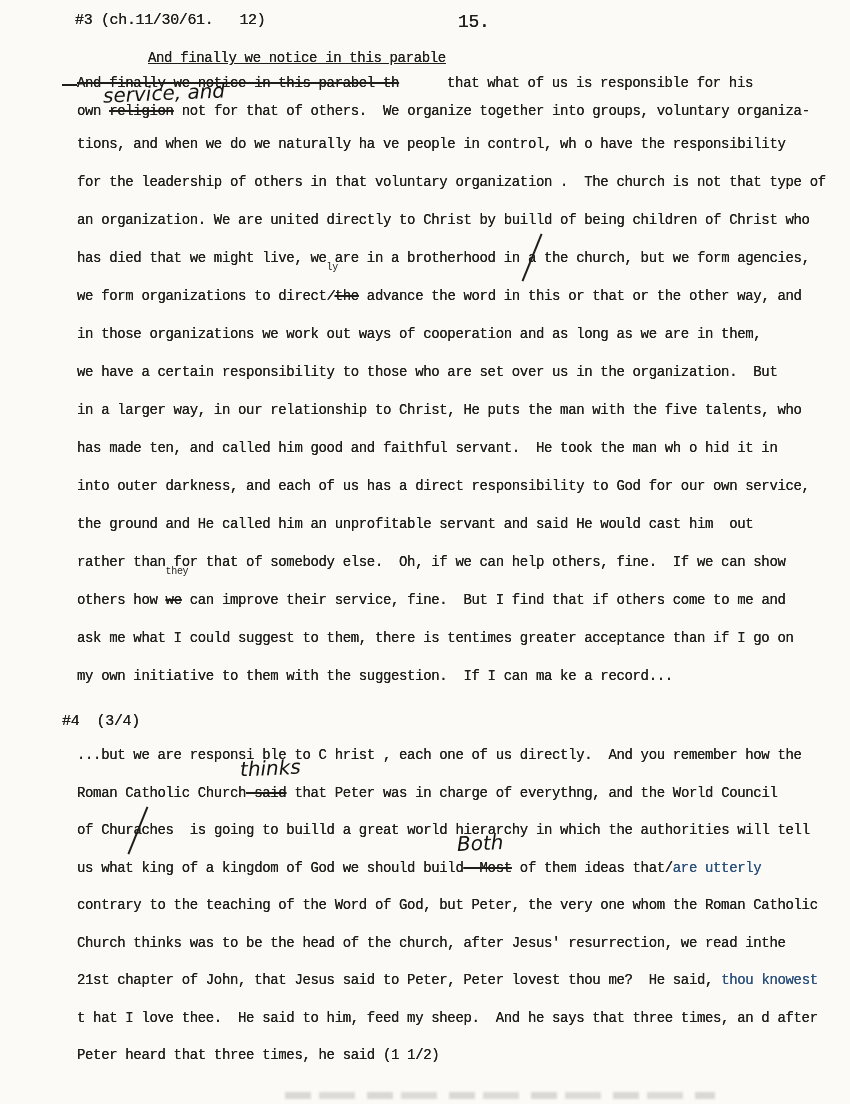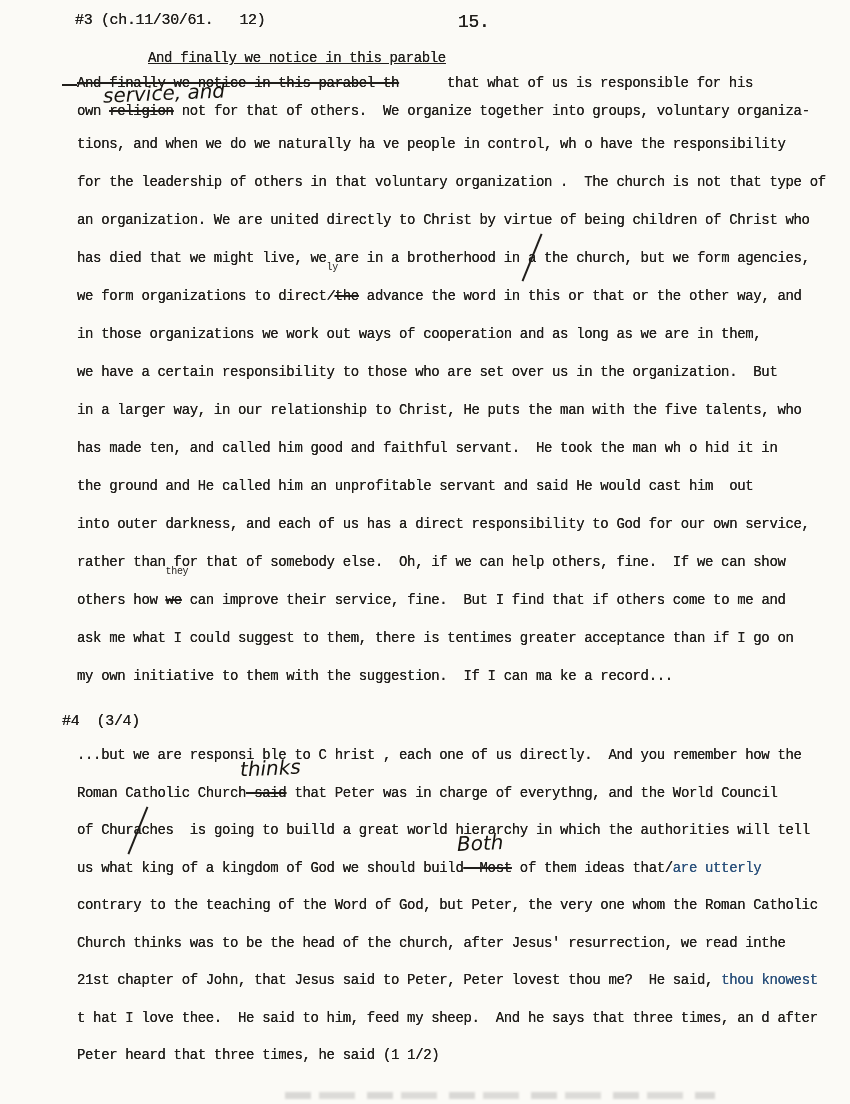--- a/index.html
+++ b/index.html
@@ -48,29 +48,29 @@
     <span class="t hdr">#3 (ch.11/30/61.   12)</span>
     <span class="t pagenum">15.</span>
   </div>
 
   <div class="para p1" id="p1">
       <div class="line" style="line-height: 24px; height: 24px; padding-left: 71px; text-decoration: underline;"><span class="t">And finally we notice in this parable</span></div>
       <div class="line" style="line-height: 27px; height: 27px;"><span class="rel"><span class="t strike lead">And finally we notice in this parabel th</span></span><span class="gap" style="width: 48px;"></span><span class="t">that what of us is responsible for his</span></div>
       <div class="line" style="line-height: 28px; height: 28px;"><span class="t">own </span><span class="rel"><span class="t strike">religion</span><span class="ins hand">service, and</span></span><span class="t"> not for that of others.  We organize together into groups, voluntary organiza-</span></div>
       <div class="line"><span class="t">tions, and when we do we naturally ha ve people in control, wh o have the responsibility</span></div>
       <div class="line"><span class="t">for the leadership of others in that voluntary organization .  The church is not that type of</span></div>
-      <div class="line"><span class="t">an organization. We are united directly to Christ by virtue of being children of Christ who</span></div>
+      <div class="line"><span class="t">an organization. We are united directly to Christ by builld of being children of Christ who</span></div>
       <div class="line"><span class="t">has died that we might live, we are in a brotherhood in </span><span class="t delchar">a</span><span class="t"> the church, but we form agencies,</span></div>
       <div class="line"><span class="t">we form organizations to direct</span><span class="rel"><span class="t slashmark">/</span><span class="ins typedins">ly</span></span><span class="rel"><span class="t strike">the</span></span><span class="t"> advance the word in this or that or the other way, and</span></div>
       <div class="line"><span class="t">in those organizations we work out ways of cooperation and as long as we are in them,</span></div>
       <div class="line"><span class="t">we have a certain responsibility to those who are set over us in the organization.  But</span></div>
       <div class="line"><span class="t">in a larger way, in our relationship to Christ, He puts the man with the five talents, who</span></div>
       <div class="line"><span class="t">has made ten, and called him good and faithful servant.  He took the man wh o hid it in</span></div>
+      <div class="line"><span class="t">into outer darkness, and each of us has a direct responsibility to God for our own service,</span></div>
       <div class="line"><span class="t">the ground and He called him an unprofitable servant and said He would cast him  out</span></div>
-      <div class="line"><span class="t">into outer darkness, and each of us has a direct responsibility to God for our own service,</span></div>
       <div class="line"><span class="t">rather than for that of somebody else.  Oh, if we can help others, fine.  If we can show</span></div>
       <div class="line"><span class="t">others how </span><span class="rel"><span class="t strike">we</span><span class="ins typedins">they</span></span><span class="t"> can improve their service, fine.  But I find that if others come to me and</span></div>
       <div class="line"><span class="t">ask me what I could suggest to them, there is tentimes greater acceptance than if I go on</span></div>
       <div class="line"><span class="t">my own initiative to them with the suggestion.  If I can ma ke a record...</span></div>
     </div>
 
   <div class="sec t">#4  (3/4)</div>
 
   <div class="para p2" id="p2">
       <div class="line"><span class="t">...but we are responsi ble to C hrist , each one of us directly.  And you remember how the</span></div>

